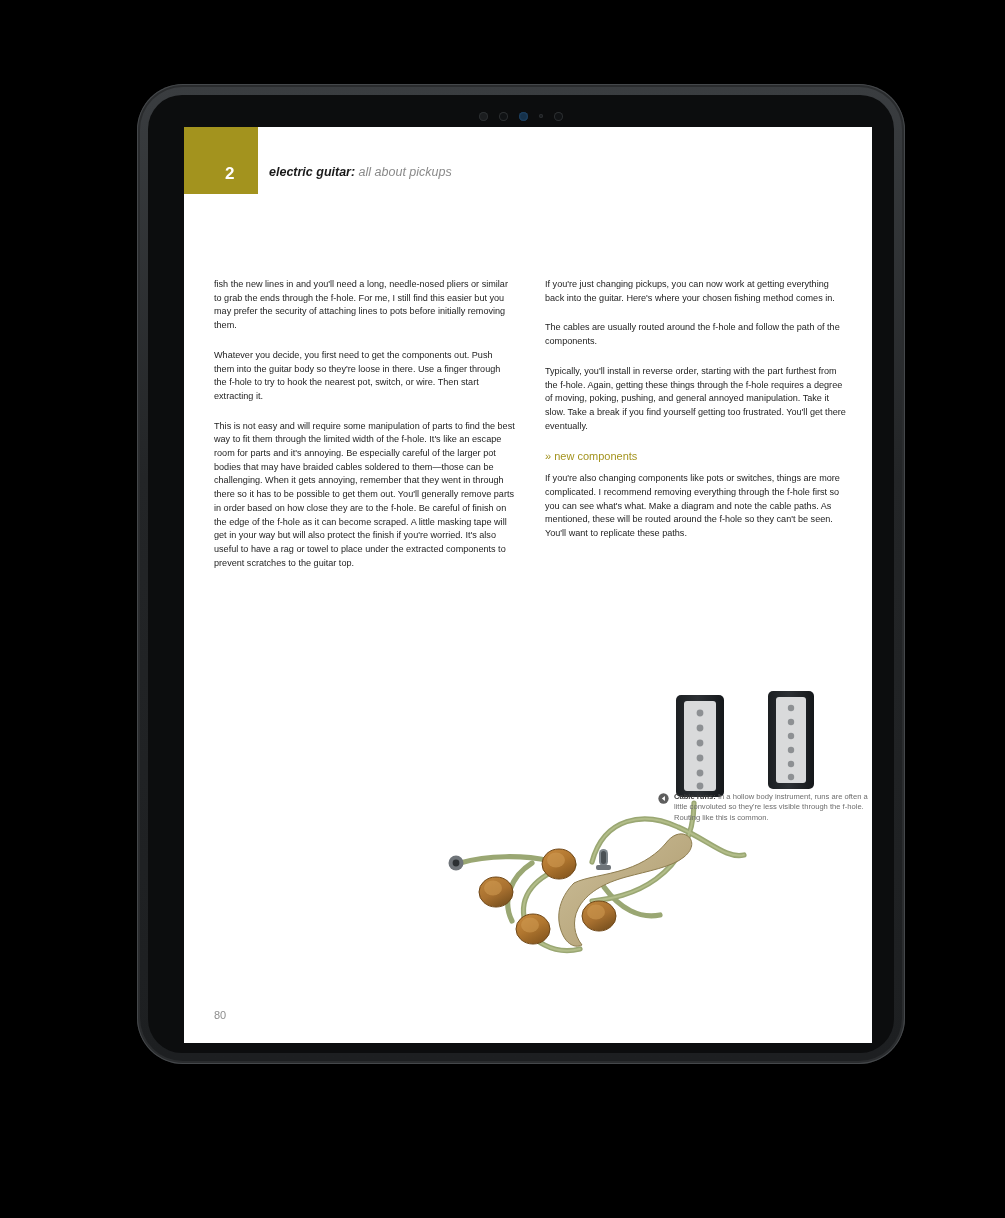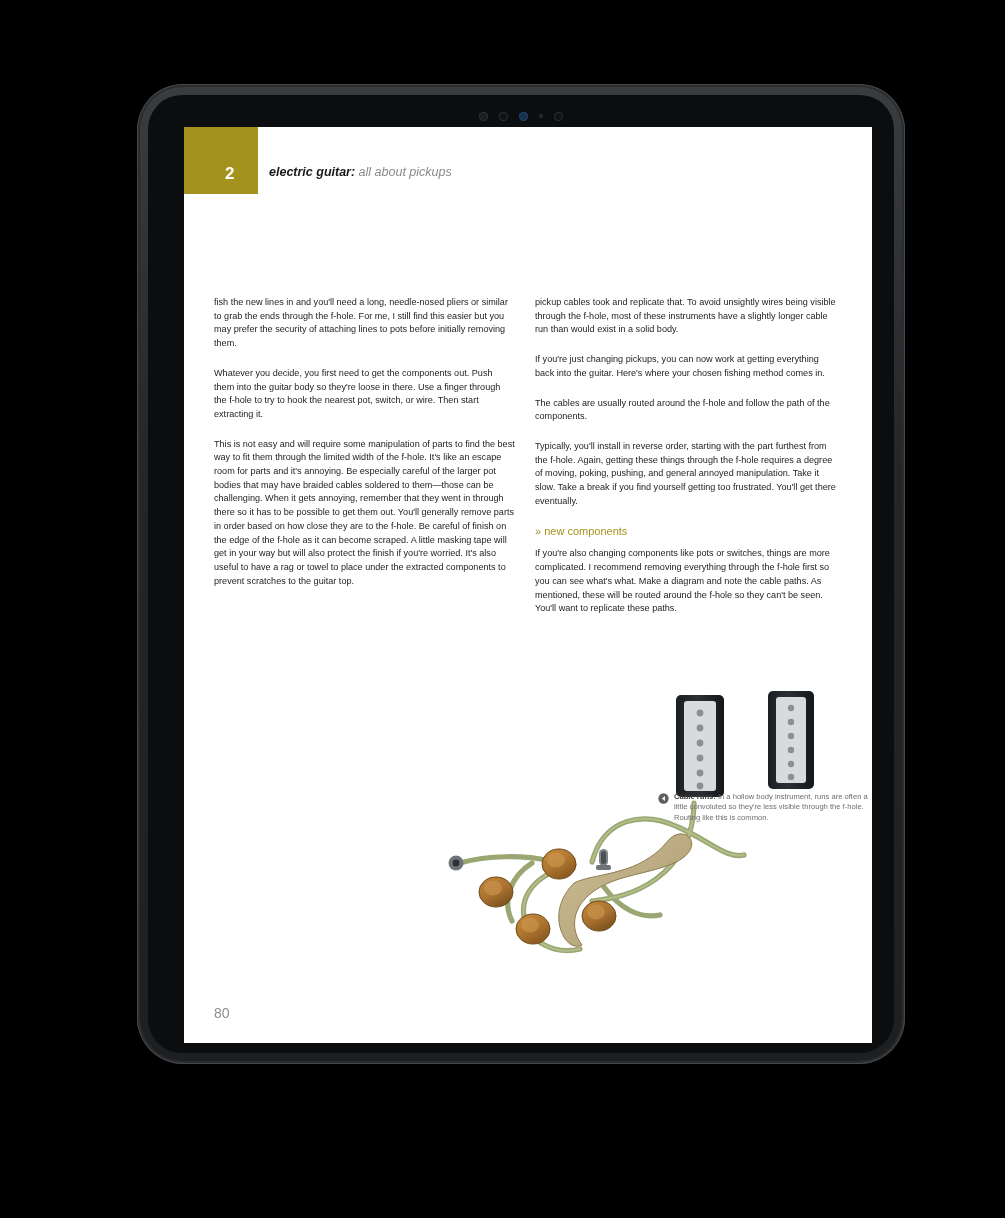--- a/index.html
+++ b/index.html
@@ -91,24 +91,24 @@
     font-style: italic;
   }
   #running-head b {
     color: #1a1a1a;
     font-weight: bold;
   }
 
   
   #columns {
     position: absolute;
-    left: 30px; top: 169px;
+    left: 30px; top: 151px;
     width: 632px;
     display: flex;
-    gap: 20px;
+    gap: 30px;
   }
   .col { width: 301px; }
   .col p {
     margin: 0 0 16px 0;
     font-size: 9.1px;
     line-height: 13.7px;
     color: #1d1d1d;
     text-align: left;
   }
   .subhead {
@@ -138,21 +138,21 @@
   #caption .cap-icon {
     position: absolute;
     left: -16px; top: 1px;
     width: 11px; height: 11px;
   }
   #caption b { color: #3b3b3b; text-align: center; }
 
   #folio {
     position: absolute;
     left: 30px; bottom: 22px;
-    font-size: 14px;
+    font-size: 11px;
     color: #8e8e8e;
   }
 </style>
 </head>
 <body>
 
 <div id="stage">
 
   <div id="device">
     <div id="device-edge"></div>
@@ -175,21 +175,20 @@
             <b>electric guitar:</b><span> all about pickups</span>
           </div>
 
           <div id="columns">
             <div class="col">
               <p>fish the new lines in and you'll need a long, needle-nosed pliers or similar to grab the ends through the f-hole. For me, I still find this easier but you may prefer the security of attaching lines to pots before initially removing them.</p>
               <p>Whatever you decide, you first need to get the components out. Push them into the guitar body so they're loose in there. Use a finger through the f-hole to try to hook the nearest pot, switch, or wire. Then start extracting it.</p>
               <p>This is not easy and will require some manipulation of parts to find the best way to fit them through the limited width of the f-hole. It's like an escape room for parts and it's annoying. Be especially careful of the larger pot bodies that may have braided cables soldered to them—those can be challenging. When it gets annoying, remember that they went in through there so it has to be possible to get them out. You'll generally remove parts in order based on how close they are to the f-hole. Be careful of finish on the edge of the f-hole as it can become scraped. A little masking tape will get in your way but will also protect the finish if you're worried. It's also useful to have a rag or towel to place under the extracted components to prevent scratches to the guitar top.</p>
             </div>
             <div class="col">
-              <p>pickup cables took and replicate that. To avoid unsightly wires being visible through the f-hole, most of these instruments have a slightly longer cable run than would exist in a solid body.</p>
               <p>If you're just changing pickups, you can now work at getting everything back into the guitar. Here's where your chosen fishing method comes in.</p>
               <p>The cables are usually routed around the f-hole and follow the path of the components.</p>
               <p>Typically, you'll install in reverse order, starting with the part furthest from the f-hole. Again, getting these things through the f-hole requires a degree of moving, poking, pushing, and general annoyed manipulation. Take it slow. Take a break if you find yourself getting too frustrated. You'll get there eventually.</p>
               <p class="subhead">» new components</p>
               <p>If you're also changing components like pots or switches, things are more complicated. I recommend removing everything through the f-hole first so you can see what's what. Make a diagram and note the cable paths. As mentioned, these will be routed around the f-hole so they can't be seen. You'll want to replicate these paths.</p>
             </div>
           </div>
 
           <div id="illustration">
             <svg width="560" height="290" viewBox="0 0 560 290" xmlns="http://www.w3.org/2000/svg">

